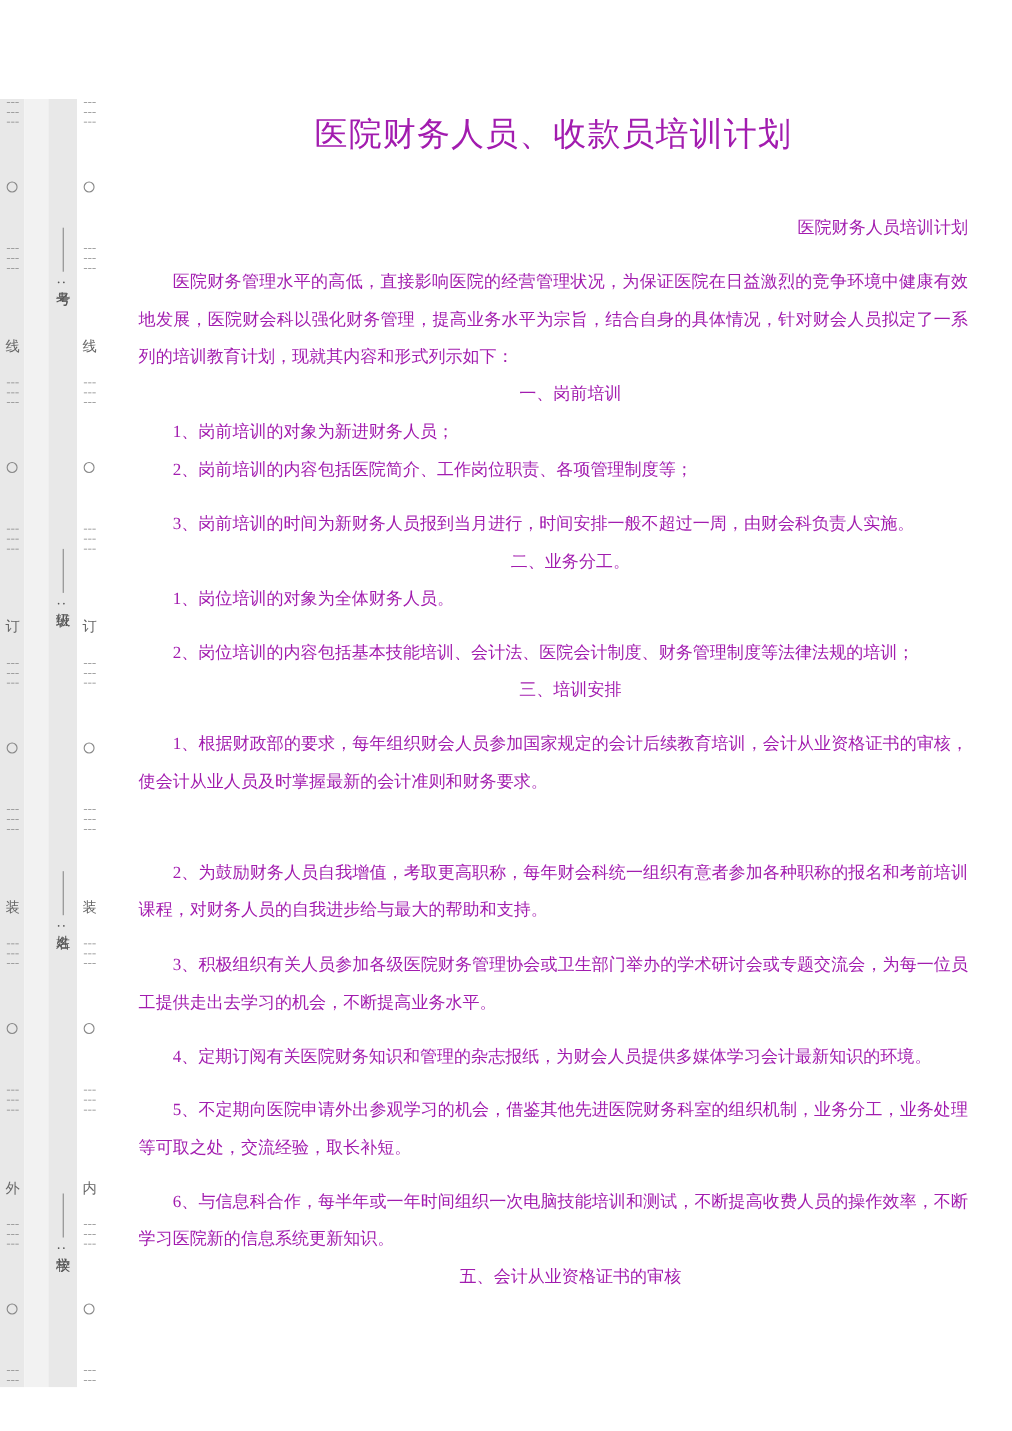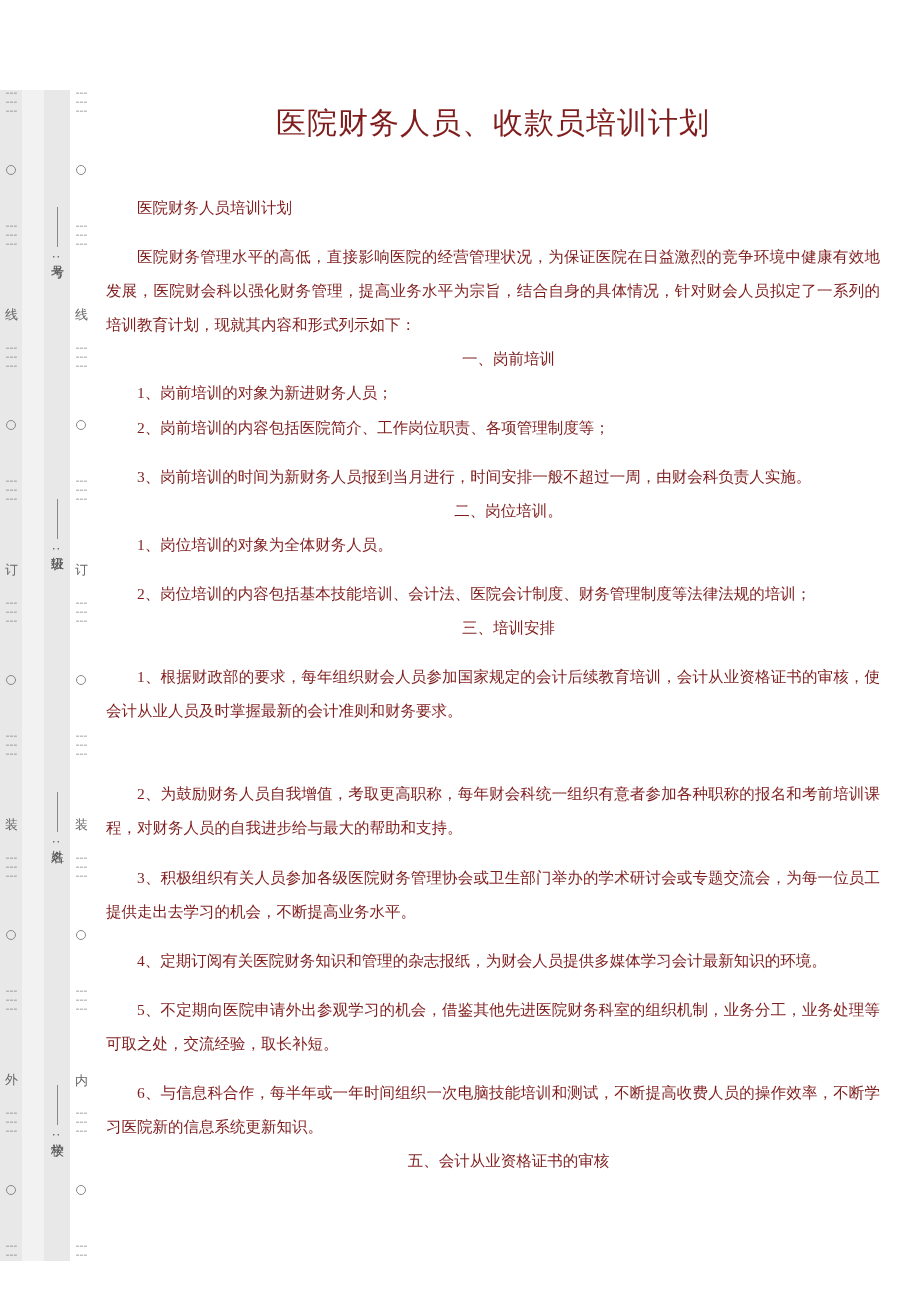--- a/index.html
+++ b/index.html
@@ -73,37 +73,38 @@
       color: #555;
       padding: 8px 0;
     }
     .label-line {
       width: 1px;
       height: 40px;
       background: #888;
     }
     .content {
       position: absolute;
-      left: 106px;
+      left: 126px;
       right: 40px;
       top: 90px;
       font-size: 15.5px;
       line-height: 2.2;
-      color: #7f1d1d;
+      color: #a21caf;
     }
     .title {
       text-align: center;
       font-size: 30px;
       font-weight: normal;
       margin-bottom: 35px;
       letter-spacing: 1px;
       font-family: "SimSun", serif;
     }
     .subtitle {
       text-indent: 2em;
+      text-align: right;
     }
     .para {
       text-indent: 2em;
       text-align: justify;
       margin-top: 15px;
     }
     .section-header {
       text-indent: 2em;
       text-align: center;
     }
@@ -186,21 +187,21 @@
   <h1 class="title">医院财务人员、收款员培训计划</h1>
 
   <p class="subtitle">医院财务人员培训计划</p>
   <p class="para">医院财务管理水平的高低，直接影响医院的经营管理状况，为保证医院在日益激烈的竞争环境中健康有效地发展，医院财会科以强化财务管理，提高业务水平为宗旨，结合自身的具体情况，针对财会人员拟定了一系列的培训教育计划，现就其内容和形式列示如下：</p>
 
   <p class="section-header">一、岗前培训</p>
   <p class="numbered">1、岗前培训的对象为新进财务人员；</p>
   <p class="numbered">2、岗前培训的内容包括医院简介、工作岗位职责、各项管理制度等；</p>
   <p class="para">3、岗前培训的时间为新财务人员报到当月进行，时间安排一般不超过一周，由财会科负责人实施。</p>
 
-  <p class="section-header">二、岗位培训。</p>
+  <p class="section-header">二、业务分工。</p>
   <p class="numbered">1、岗位培训的对象为全体财务人员。</p>
   <p class="para">2、岗位培训的内容包括基本技能培训、会计法、医院会计制度、财务管理制度等法律法规的培训；</p>
 
   <p class="section-header">三、培训安排</p>
   <p class="para">1、根据财政部的要求，每年组织财会人员参加国家规定的会计后续教育培训，会计从业资格证书的审核，使会计从业人员及时掌握最新的会计准则和财务要求。</p>
 
   <div class="gap"></div>
 
   <p class="para">2、为鼓励财务人员自我增值，考取更高职称，每年财会科统一组织有意者参加各种职称的报名和考前培训课程，对财务人员的自我进步给与最大的帮助和支持。</p>
   <p class="para">3、积极组织有关人员参加各级医院财务管理协会或卫生部门举办的学术研讨会或专题交流会，为每一位员工提供走出去学习的机会，不断提高业务水平。</p>

